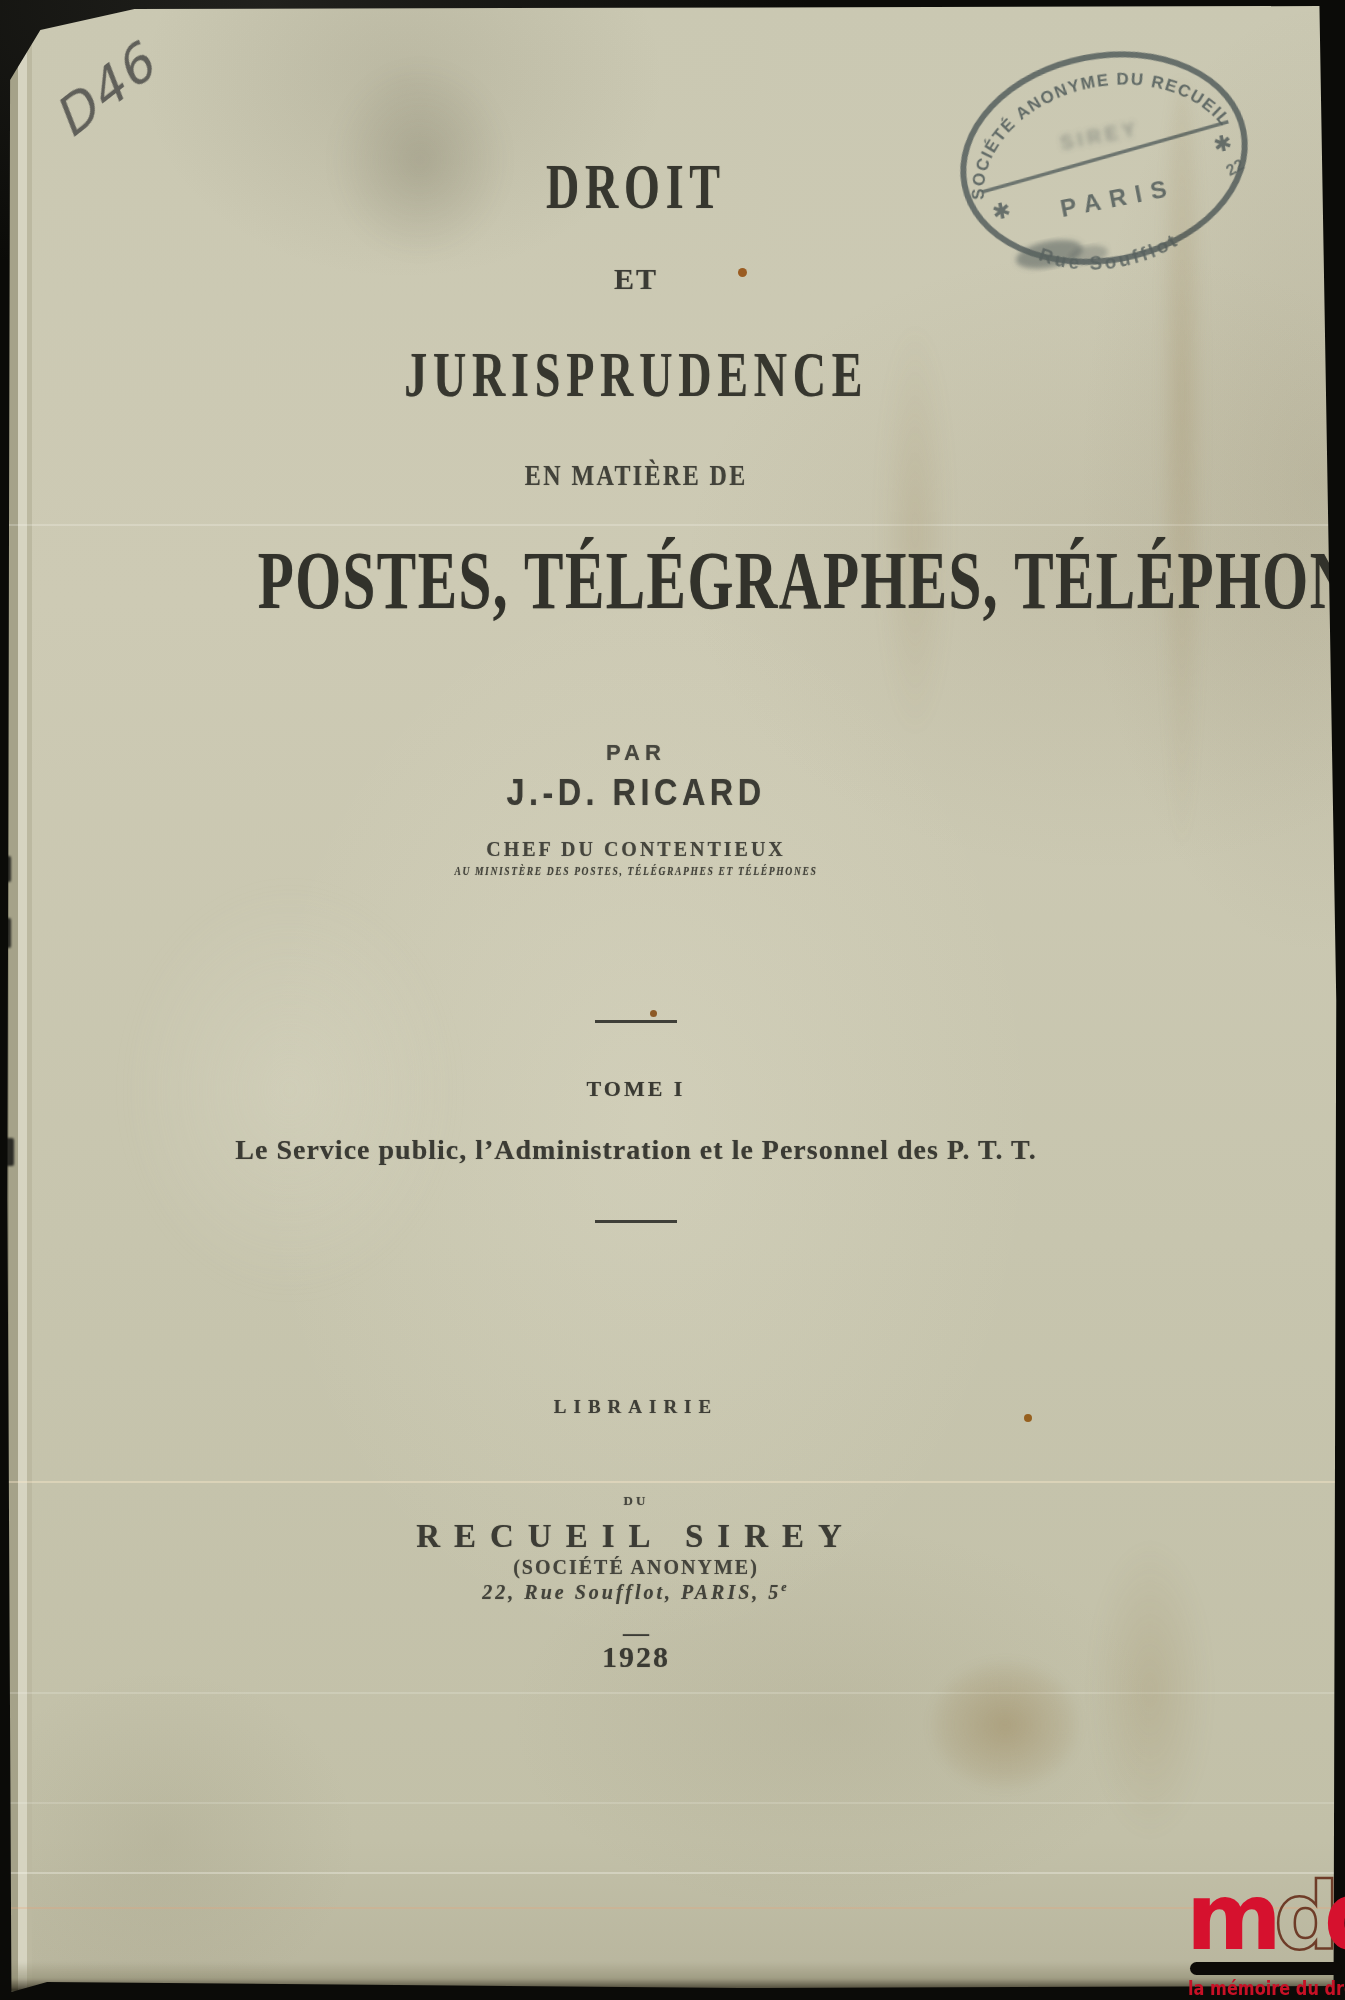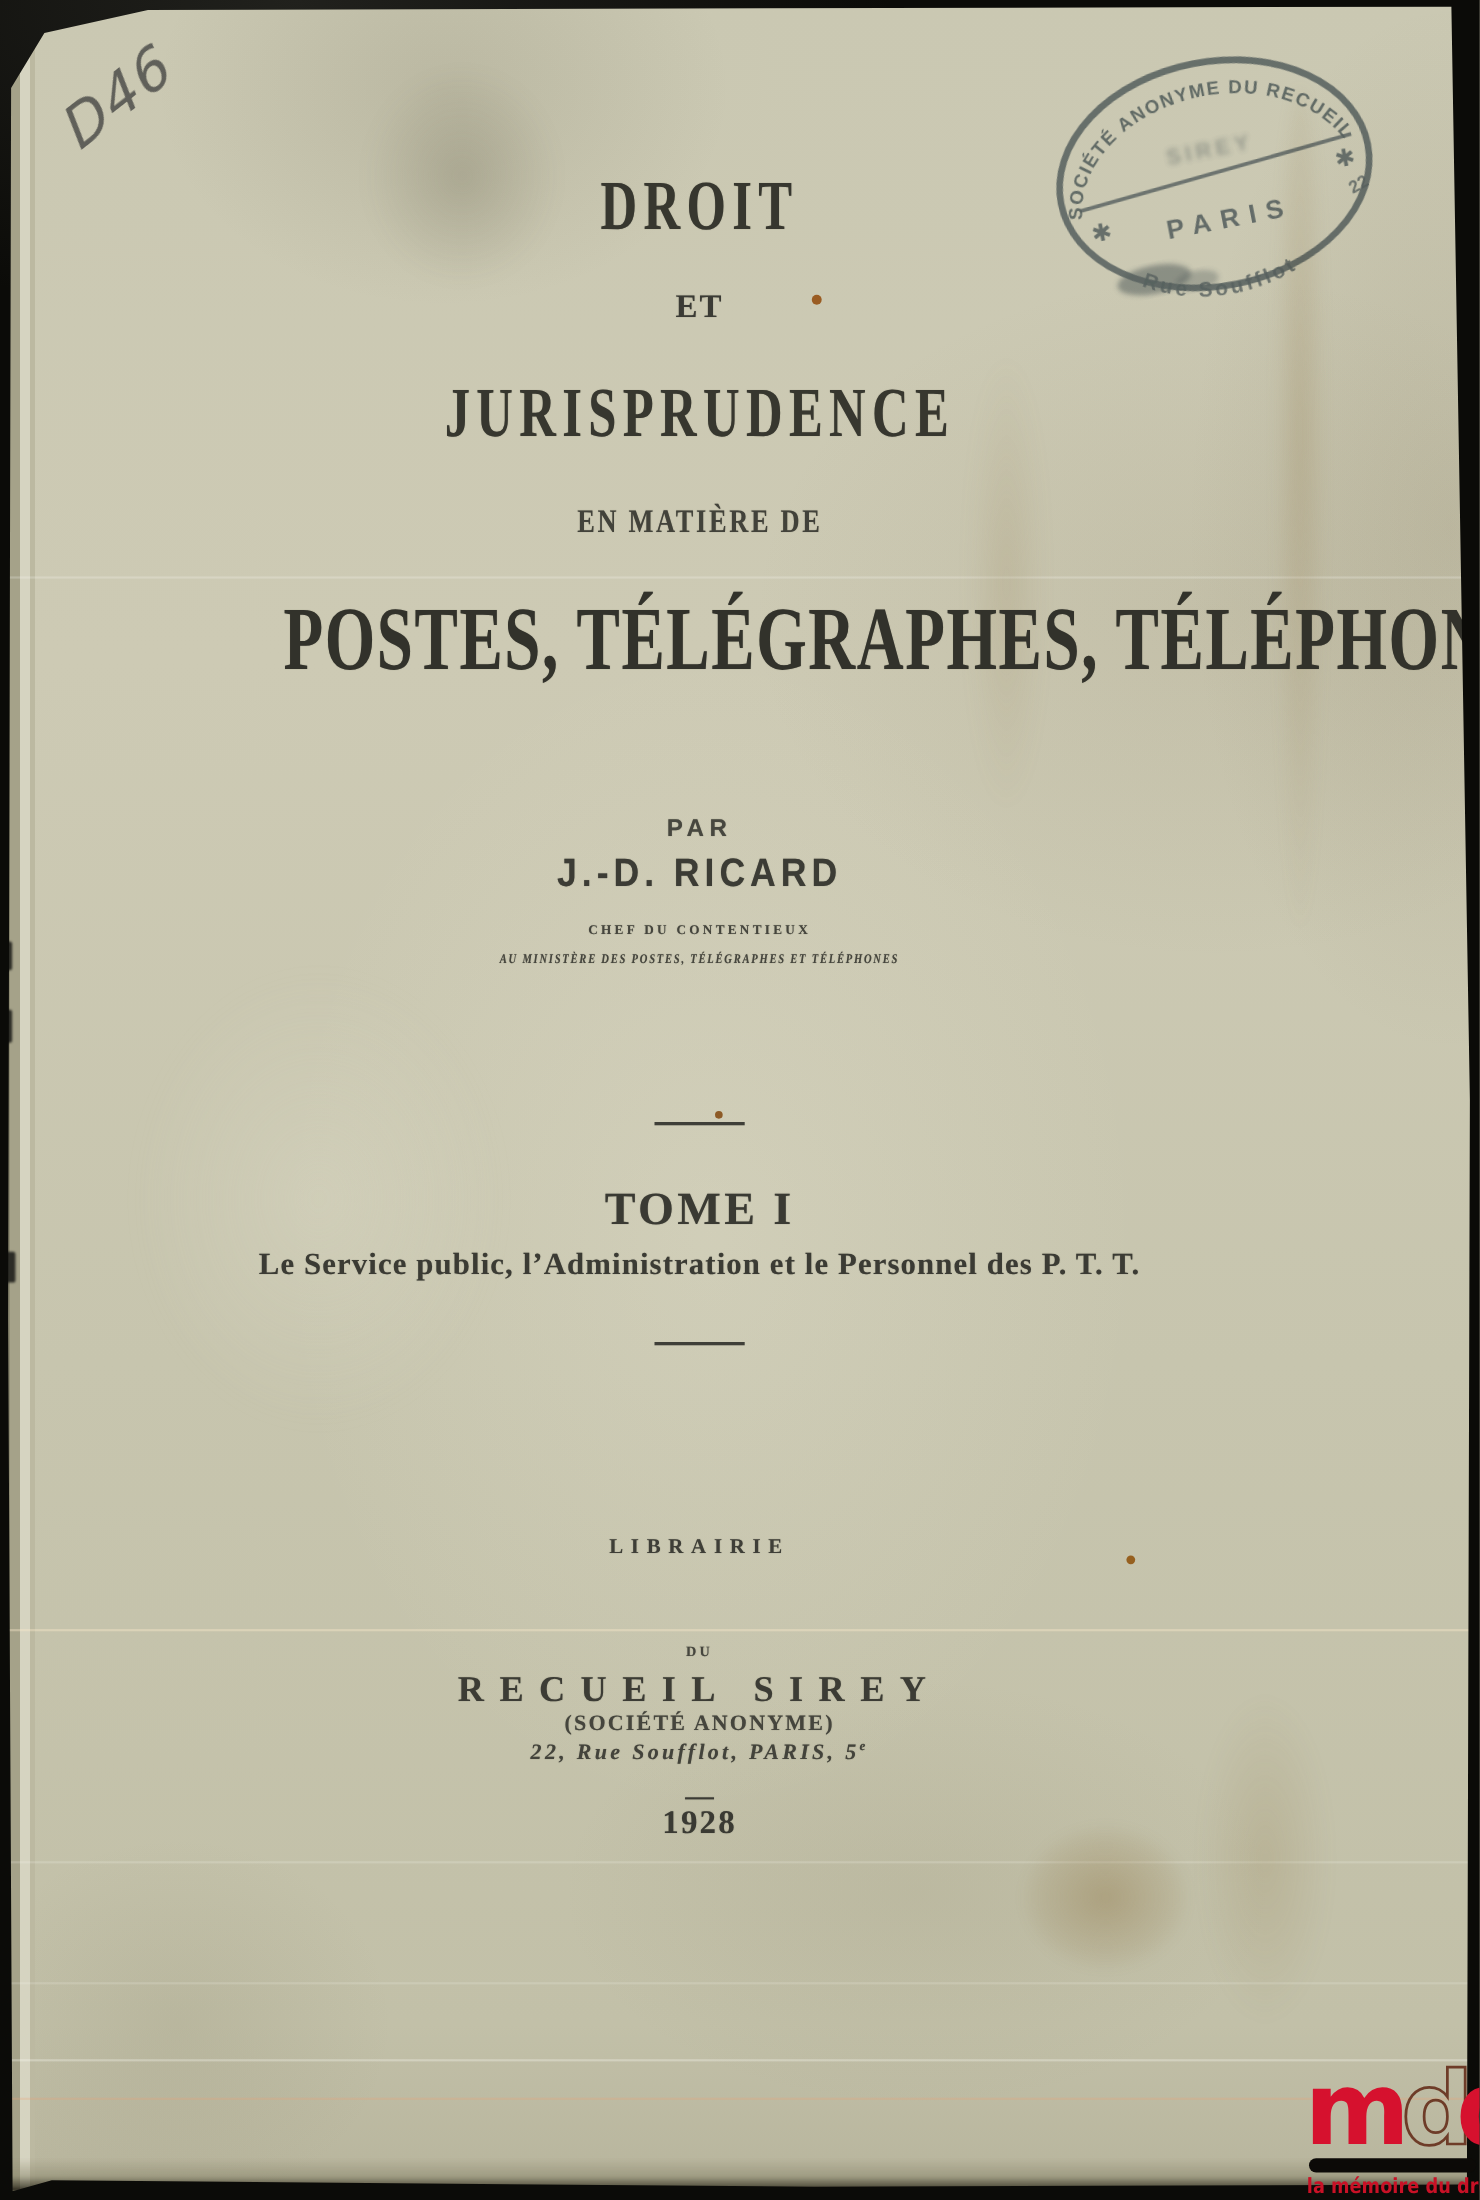--- a/index.html
+++ b/index.html
@@ -57,26 +57,26 @@
   .cond8{display:inline-block;transform:scaleX(.8);transform-origin:center;}
   .ink{text-shadow:0 0 1px rgba(55,55,45,.45);}
   .t-droit{top:150px;font-size:64px;font-weight:bold;letter-spacing:8px;color:#37372f;}
   .t-et{top:262px;font-size:30px;font-weight:bold;letter-spacing:2px;}
   .t-juris{top:338px;font-size:64px;font-weight:bold;letter-spacing:8px;color:#37372f;}
   .t-matiere{top:458px;font-size:30px;font-weight:bold;letter-spacing:3px;color:#42423a;}
   .t-main{top:534px;font-size:82px;font-weight:bold;color:#32322b;}
   .t-main .cond{letter-spacing:2px;}
   .t-par{top:740px;font-size:22px;font-weight:bold;letter-spacing:5px;font-family:"Liberation Sans",sans-serif;color:#47473f;}
   .t-name{top:772px;font-size:36px;font-weight:bold;letter-spacing:5px;font-family:"Liberation Sans",sans-serif;color:#3c3c35;}
-  .t-role1{top:838px;font-size:12px;font-weight:bold;letter-spacing:3px;color:#45453d;}
+  .t-role1{top:838px;font-size:20px;font-weight:bold;letter-spacing:3px;color:#45453d;}
   .t-role2{top:864px;font-size:12px;font-weight:bold;letter-spacing:2px;color:#45453d;font-style:italic;}
   .rule{position:absolute;left:50%;transform:translateX(-50%);width:82px;height:3px;background:#3f3f38;}
   .rule1{top:1020px;}
   .rule2{top:1220px;}
-  .t-tome{top:1076px;font-size:42px;font-weight:bold;letter-spacing:3px;color:#3a3a33;}
+  .t-tome{top:1076px;font-size:22px;font-weight:bold;letter-spacing:3px;color:#3a3a33;}
   .t-subtitle{top:1134px;font-size:28px;font-weight:bold;letter-spacing:1px;color:#3b3b34;}
   .t-lib{top:1396px;font-size:19px;font-weight:bold;letter-spacing:7px;color:#3e3e37;}
   .t-du{top:1493px;font-size:13px;font-weight:bold;letter-spacing:3px;color:#46463e;}
   .t-recueil{top:1518px;font-size:33px;font-weight:bold;letter-spacing:14px;color:#3c3c35;}
   .t-societe{top:1556px;font-size:20px;font-weight:bold;letter-spacing:2px;color:#45453d;}
   .t-address{top:1580px;font-size:20px;font-weight:bold;font-style:italic;letter-spacing:3px;color:#43433b;}
   .t-address sup{font-size:12px;}
   .t-dash{top:1618px;font-size:26px;font-weight:bold;letter-spacing:0;}
   .t-year{top:1640px;font-size:30px;font-weight:bold;letter-spacing:2px;color:#3a3a33;}
   

